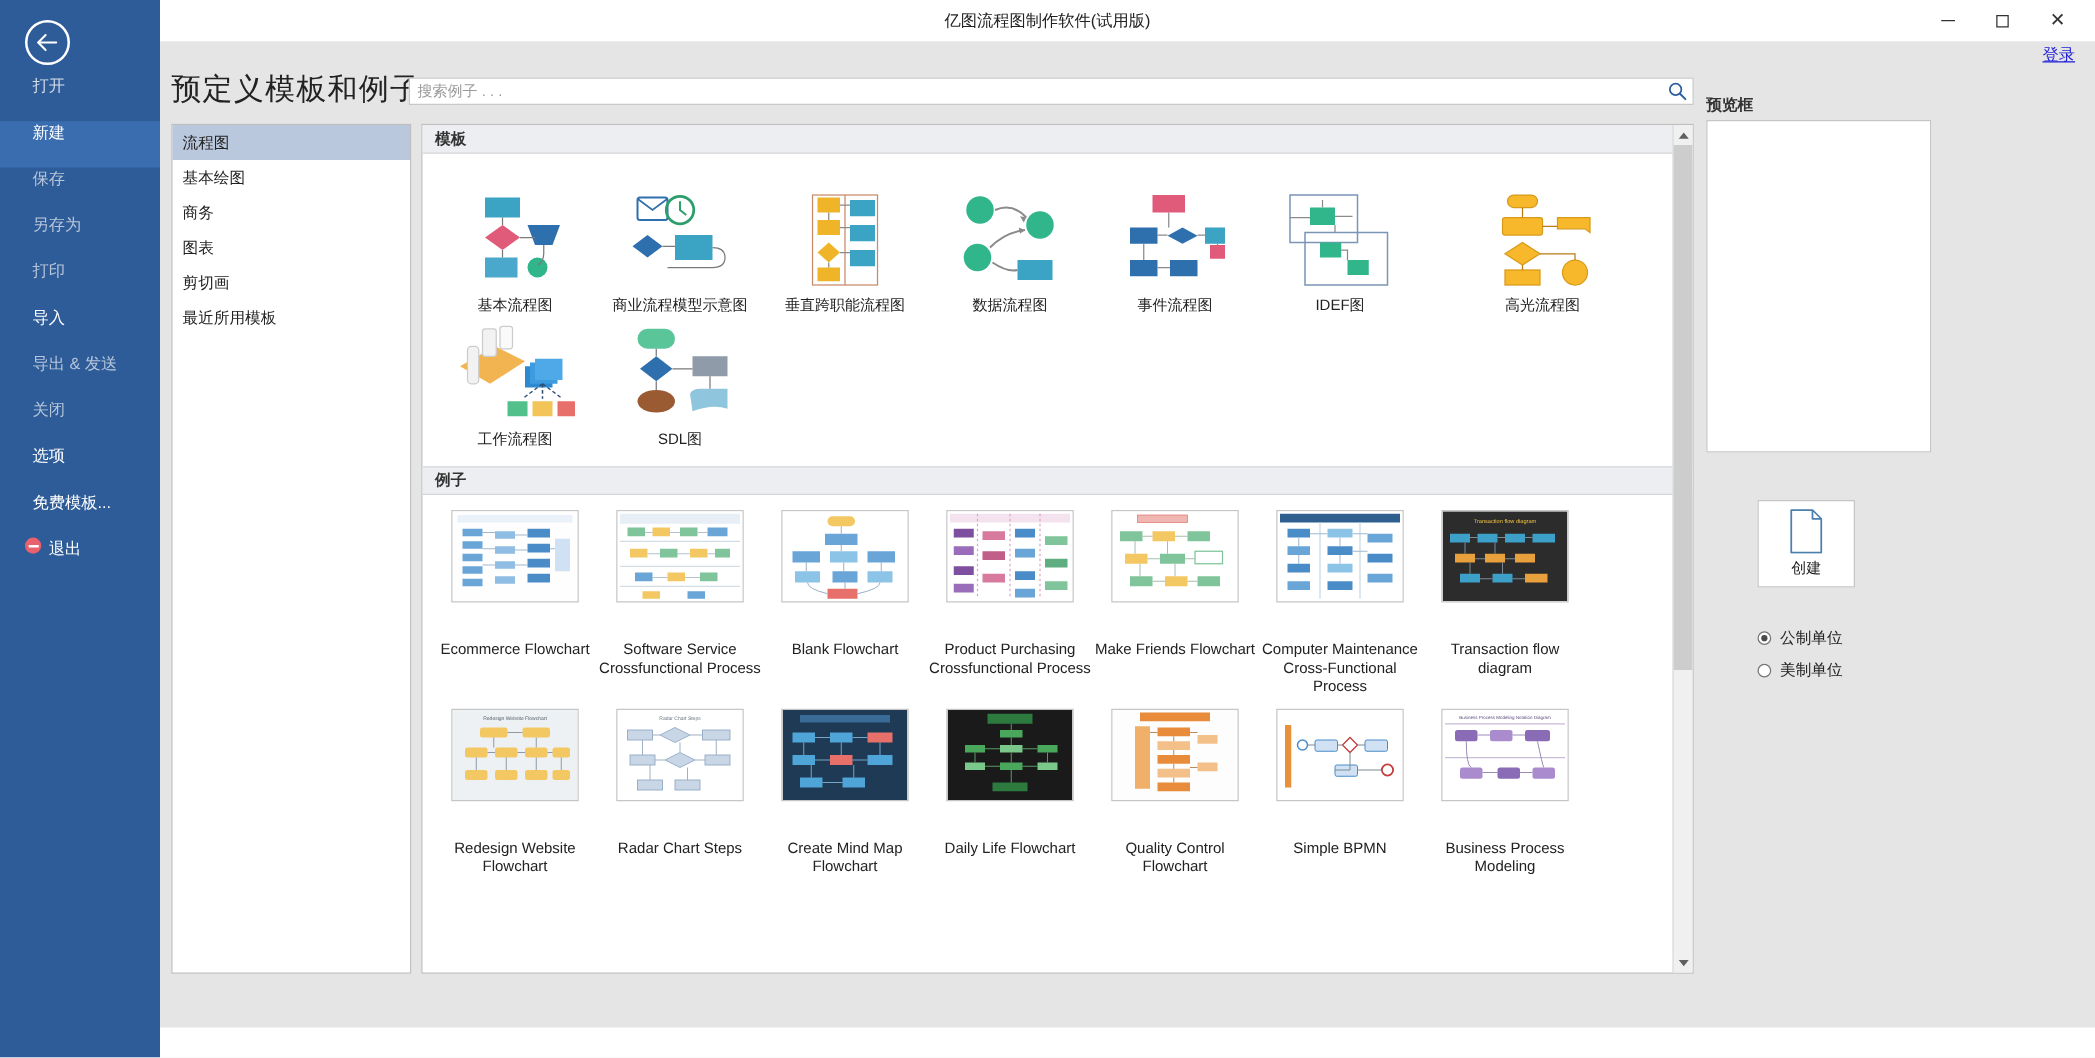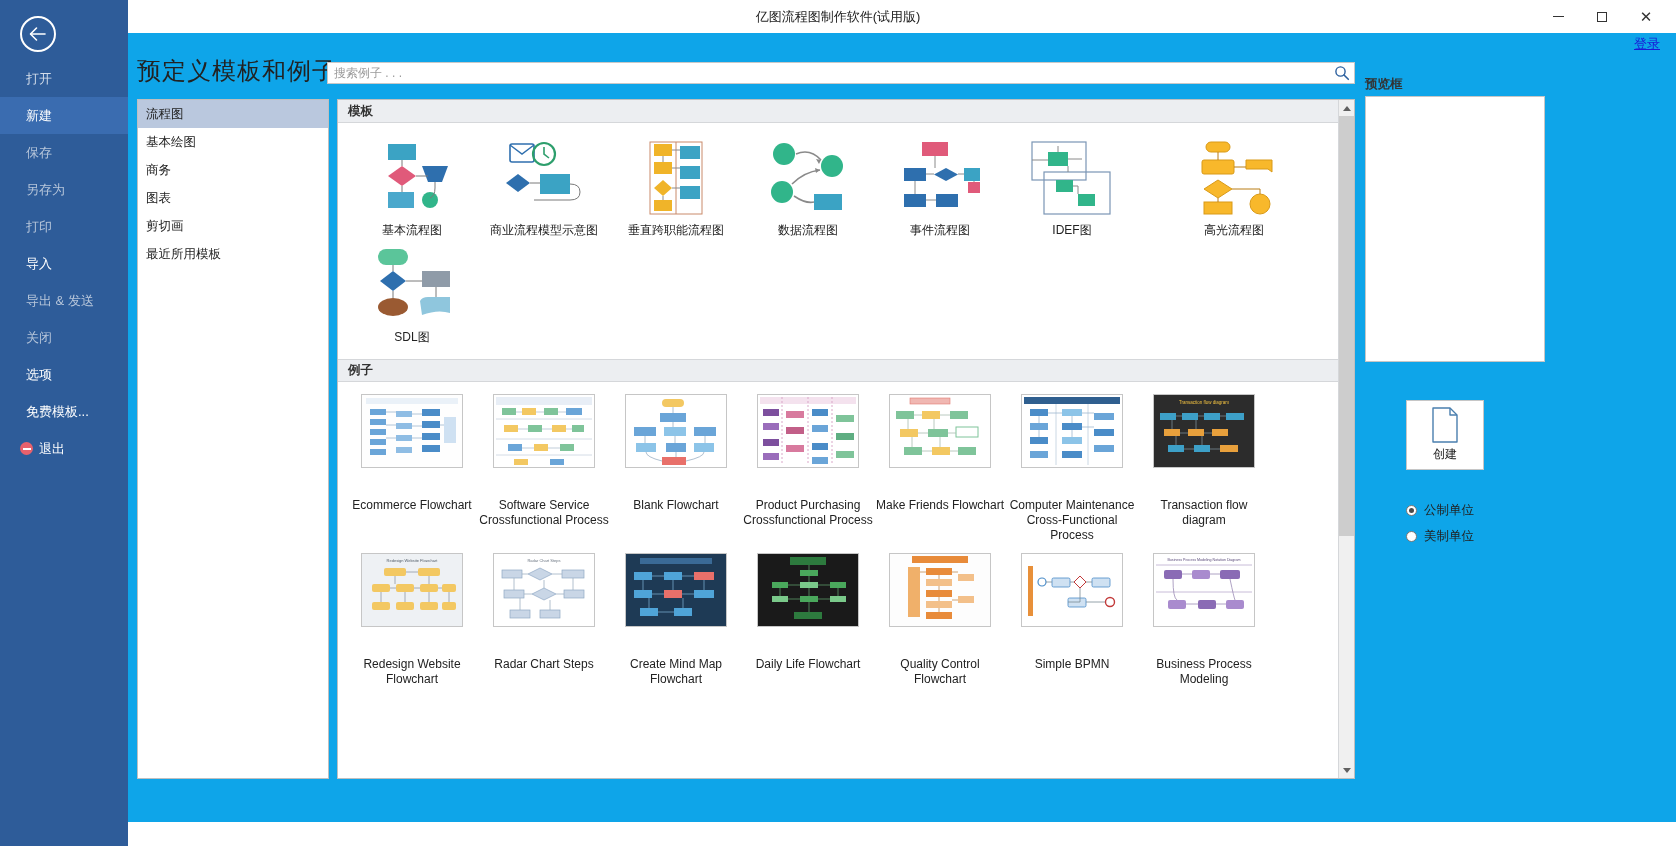--- a/index.html
+++ b/index.html
@@ -2,21 +2,21 @@
 <html><head>
 <meta charset="utf-8">
 <style>
   * { box-sizing: border-box; margin: 0; padding: 0; }
   html, body {
     width: 1676px; height: 846px;
     font-family: "Liberation Sans", "DejaVu Sans", sans-serif;
     background: #ffffff;
     overflow: hidden;
   }
-  .app { position: relative; width: 1676px; height: 822px; background:#0ea5e9; }
+  .app { position: relative; width: 1676px; height: 822px; background:#e5e5e5; }
 
   
   .titlebar {
     position: absolute; top:0; left:0; width:1676px; height:33px;
     background:#ffffff;
   }
   .titlebar .title {
     position:absolute; left:0; right:0; top:8px; text-align:center;
     font-size:13px; color:#222;
   }
@@ -42,21 +42,21 @@
   }
   .back-circle {
     position:absolute; left:20px; top:16px; width:36px; height:36px;
     border:2px solid #ffffff; border-radius:50%;
     display:flex; align-items:center; justify-content:center;
     cursor:pointer;
   }
   .back-circle svg { display:block; }
   .side-items { position:absolute; left:0; top:60px; width:128px; }
   .side-item {
-    height:37px; display:flex; align-items:center;
+    height:37px; display:flex; align-items:flex-start;
     padding-left:26px; font-size:13px; color:#d3ddea; cursor:pointer;
   }
   .side-item.bright { color:#ffffff; }
   .side-item.dim { color:#b7c6da; }
   .side-item.active { background:#3a6cb0; color:#ffffff; }
   .side-item .exit-ico {
     width:13px; height:13px; border-radius:50%; background:#e8616c;
     display:inline-flex; align-items:center; justify-content:center;
     margin-right:6px; flex:0 0 auto;
   }
@@ -270,21 +270,21 @@
         <span>最近所用模板</span>
       </div>
   </div>
 
   <div class="mainpanel">
 
     <div class="sec-head">
       <span>模板</span>
     </div>
 
-    <div class="grid" style="padding-top:14px;">
+    <div class="grid" style="padding-top:28px;">
 
       <div class="tile">
         <div class="thumb">
           <svg width="100" height="80" viewBox="0 0 100 80">
             <rect x="26" y="6" width="28" height="16" fill="#3ba3c4"></rect>
             <polygon points="40,28 54,38 40,48 26,38" fill="#e05a7a"></polygon>
             <polygon points="60,28 86,28 80,44 66,44" fill="#2e6fae"></polygon>
             <rect x="26" y="54" width="26" height="16" fill="#4aa8cc"></rect>
             <circle cx="68" cy="62" r="8" fill="#31b58a"></circle>
             <path d="M40 22 V28 M54 38 H66 M40 48 V54 M73 44 V50 Q73 58 68 60" stroke="#7a7a7a" stroke-width="1" fill="none"></path>
@@ -382,20 +382,38 @@
             <path d="M62 22 H88 V34 L84 31 L62 31 Z" fill="#f8b82b" stroke="#d99a18"></path>
             <polygon points="34,42 48,51 34,60 20,51" fill="#f8b82b" stroke="#d99a18"></polygon>
             <rect x="20" y="64" width="28" height="12" fill="#f8b82b" stroke="#d99a18"></rect>
             <circle cx="76" cy="66" r="10" fill="#f8b82b" stroke="#d99a18"></circle>
             <path d="M34 14 V22 M50 29 H62 M48 51 H76 V56 M34 60 V64" stroke="#b97d14" stroke-width="1" fill="none"></path>
           </svg>
         </div>
         <div class="label">高光流程图</div>
       </div>
 
+      <div class="tile">
+        <div class="thumb">
+          <svg width="100" height="80" viewBox="0 0 100 80">
+            <polygon points="6,34 34,18 58,30 30,48" fill="#f0a733" opacity="0.85"></polygon>
+            <rect x="24" y="4" width="11" height="22" rx="2" fill="#f2f2f2" stroke="#ccc"></rect>
+            <rect x="38" y="2" width="10" height="18" rx="2" fill="#fafafa" stroke="#ccc"></rect>
+            <rect x="12" y="18" width="9" height="30" rx="3" fill="#f2f2f2" stroke="#ccc"></rect>
+            <rect x="58" y="34" width="22" height="17" fill="#2e8ad0"></rect>
+            <rect x="62" y="31" width="22" height="17" fill="#3d9ce0"></rect>
+            <rect x="66" y="28" width="22" height="17" fill="#4fa9e8"></rect>
+            <rect x="44" y="62" width="16" height="12" fill="#52c08a"></rect>
+            <rect x="64" y="62" width="16" height="12" fill="#f3c457"></rect>
+            <rect x="84" y="62" width="14" height="12" fill="#e8706a"></rect>
+            <path d="M72 48 L56 60 M72 48 V60 M72 48 L88 60" stroke="#2b4c73" stroke-width="1.2" fill="none" stroke-dasharray="3 2"></path>
+          </svg>
+        </div>
+        <div class="label">工作流程图</div>
+      </div>
 
       <div class="tile">
         <div class="thumb">
           <svg width="100" height="80" viewBox="0 0 100 80">
             <rect x="16" y="4" width="30" height="16" rx="8" fill="#5bc59a"></rect>
             <polygon points="31,26 44,36 31,46 18,36" fill="#2e6fae"></polygon>
             <ellipse cx="31" cy="62" rx="15" ry="9" fill="#9a5a32"></ellipse>
             <rect x="60" y="26" width="28" height="16" fill="#8f9ba8"></rect>
             <path d="M58 56 Q60 52 66 52 H88 V68 Q76 64 60 70 Z" fill="#8fc6dd"></path>
             <path d="M31 20 V26 M44 36 H60 M74 42 V52 M31 46 V53" stroke="#7a7a7a" stroke-width="1" fill="none"></path>

